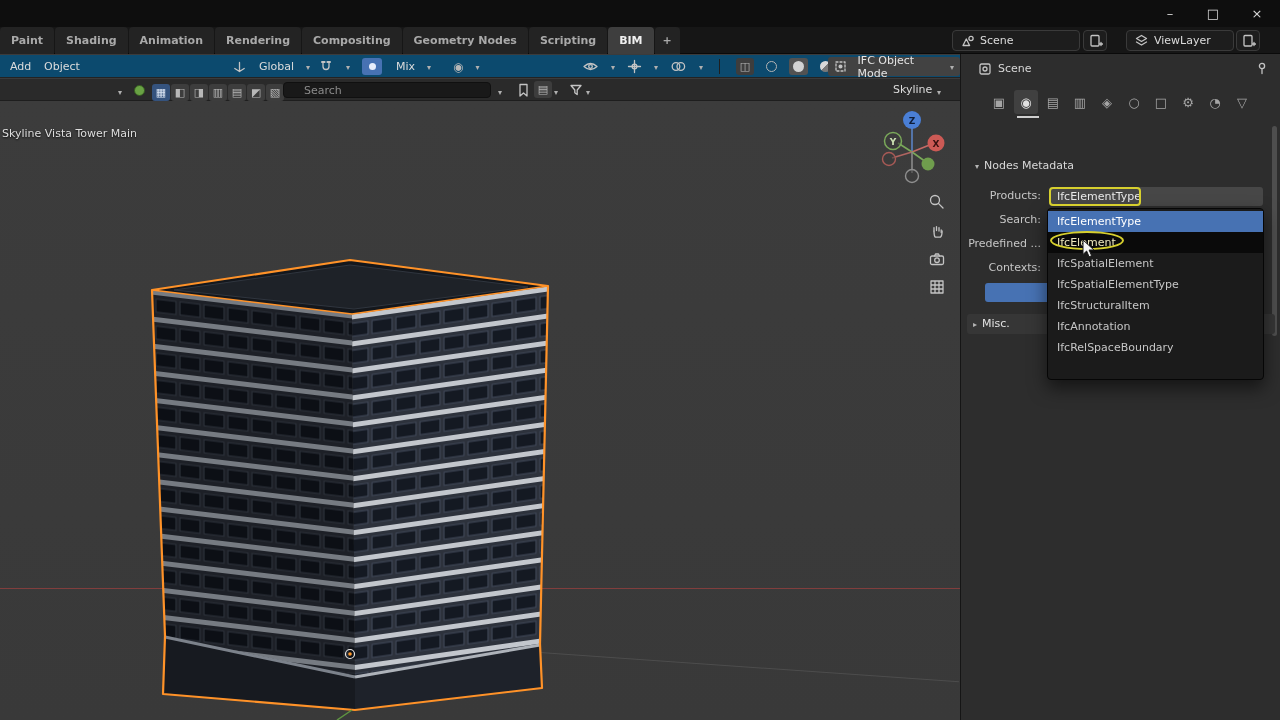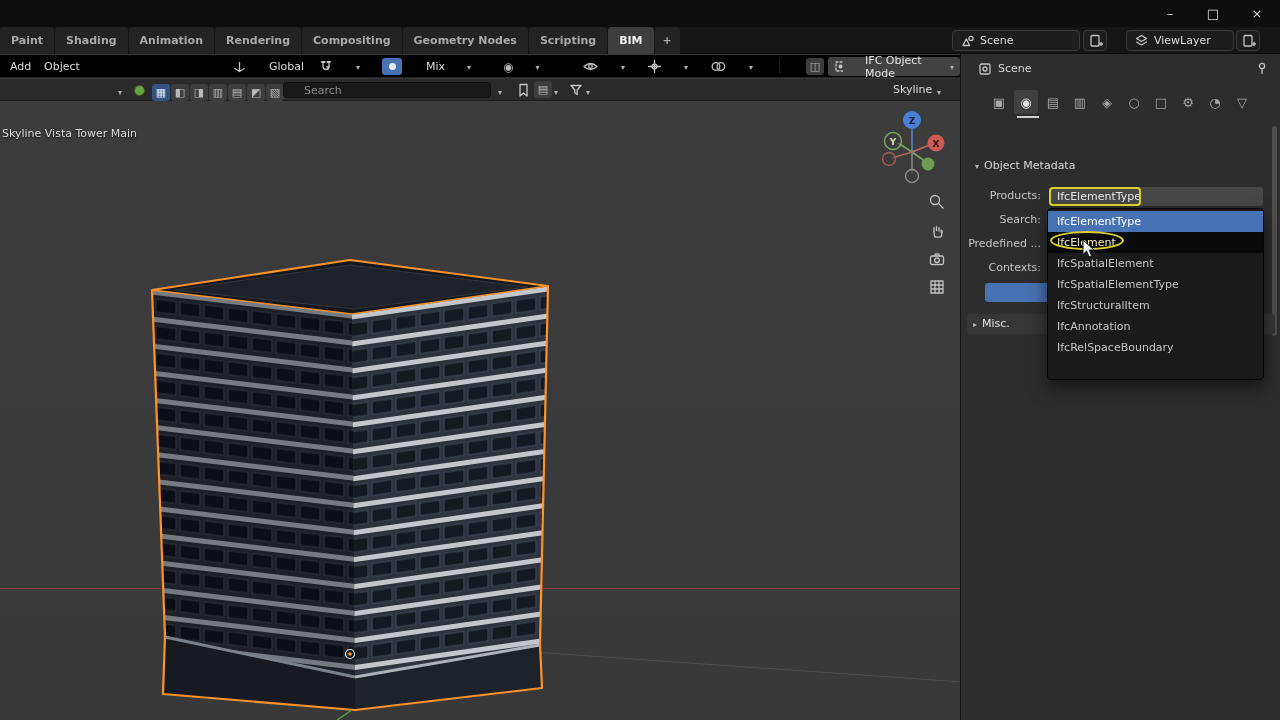--- a/index.html
+++ b/index.html
@@ -15,25 +15,25 @@
   
   .tabstrip { position:absolute; left:0; top:27px; width:1280px; height:27px; background:#161616; border-bottom:1px solid #0a0a0a; }
   .tabs { position:absolute; left:0; top:0; height:27px; display:flex; }
   .tab { padding:0 11px; line-height:27px; background:#232323; margin-right:1px; color:#a9a9a9; border-radius:4px 4px 0 0; white-space:nowrap;font-weight:bold; }
   .tab.active { background:#3e3e3e; color:#f0f0f0; }
   .tab.plus { padding:0 8px; }
   .tb-widget { position:absolute; top:3px; height:21px; background:#1d1d1d; border:1px solid #3a3a3a; border-radius:4px; display:flex; align-items:center; gap:5px; padding:0 7px; color:#dcdcdc; }
   .tb-btn { position:absolute; top:3px; height:21px; width:24px; background:#1d1d1d; border:1px solid #3a3a3a; border-radius:4px; display:flex; align-items:center; justify-content:center; }
 
   
-  .vphead1 { position:absolute; left:0; top:55px; width:960px; height:23px; background:#000000; border-bottom:1px solid #232323; }
+  .vphead1 { position:absolute; left:0; top:55px; width:960px; height:23px; background:#0c4a6e; border-bottom:1px solid #232323; }
   .vphead2 { position:absolute; left:0; top:79px; width:960px; height:22px; background:#2a2a2a; border-bottom:1px solid #1e1e1e; }
   .menu { position:absolute; top:0; line-height:23px; color:#dcdcdc; padding:0 4px; }
   .caret::after { content:"▾"; font-size:8px; color:#b0b0b0; }
-  .hgroup { display:flex; align-items:center; gap:22px; position:absolute; top:0; height:23px; }
+  .hgroup { display:flex; align-items:center; gap:12px; position:absolute; top:0; height:23px; }
   .iconbox { width:18px; height:17px; border-radius:3px; display:flex; align-items:center; justify-content:center; background:#3d3d3d; color:#b8b8b8; font-size:11px; }
   .sph { width:11px; height:11px; border-radius:50%; display:inline-block; }
 
   
   .viewport { position:absolute; left:0; top:101px; width:960px; height:619px; background:linear-gradient(180deg,#3c3c3c,#393939); overflow:hidden; }
 
   
   .props { position:absolute; left:960px; top:54px; width:320px; height:666px; background:#2d2d2d; border-left:1px solid #151515; }
   .panelbar { position:absolute; left:6px; width:308px; height:20px; background:#383838; border-radius:3px; color:#e2e2e2; line-height:20px; }
   .panelbar .cexp::before { content:"▾"; font-size:8px; color:#b5b5b5; margin:0 5px 0 6px; }
@@ -298,21 +298,21 @@
       <span class="picon">○</span>
       <span class="picon">□</span>
       <span class="picon">⚙</span>
       <span class="picon">◔</span>
       <span class="picon">▽</span>
     </div>
     <div class="abs" style="left:56px; top:62px; width:22px; height:2px; background:#cfcfcf"></div>
 
 
     <div class="abs" style="left:14px; top:105px; color:#d8d8d8">
-      <span style="font-size:8px; color:#b5b5b5; margin-right:5px">▾</span><span>Object Metadata</span>
+      <span style="font-size:8px; color:#b5b5b5; margin-right:5px">▾</span><span>Nodes Metadata</span>
     </div>
 
     <div class="flabel" style="top:132px">Products:</div>
     <div class="fwidget" style="top:133px">IfcElementType</div>
 
     <div class="flabel" style="top:156px">Search:</div>
     <div class="flabel" style="top:180px">Predefined ...</div>
     <div class="flabel" style="top:204px">Contexts:</div>
 
     <div class="abs" style="left:24px; top:229px; width:278px; height:19px; background:#4772b3; border-radius:3px; z-index:5"></div>

